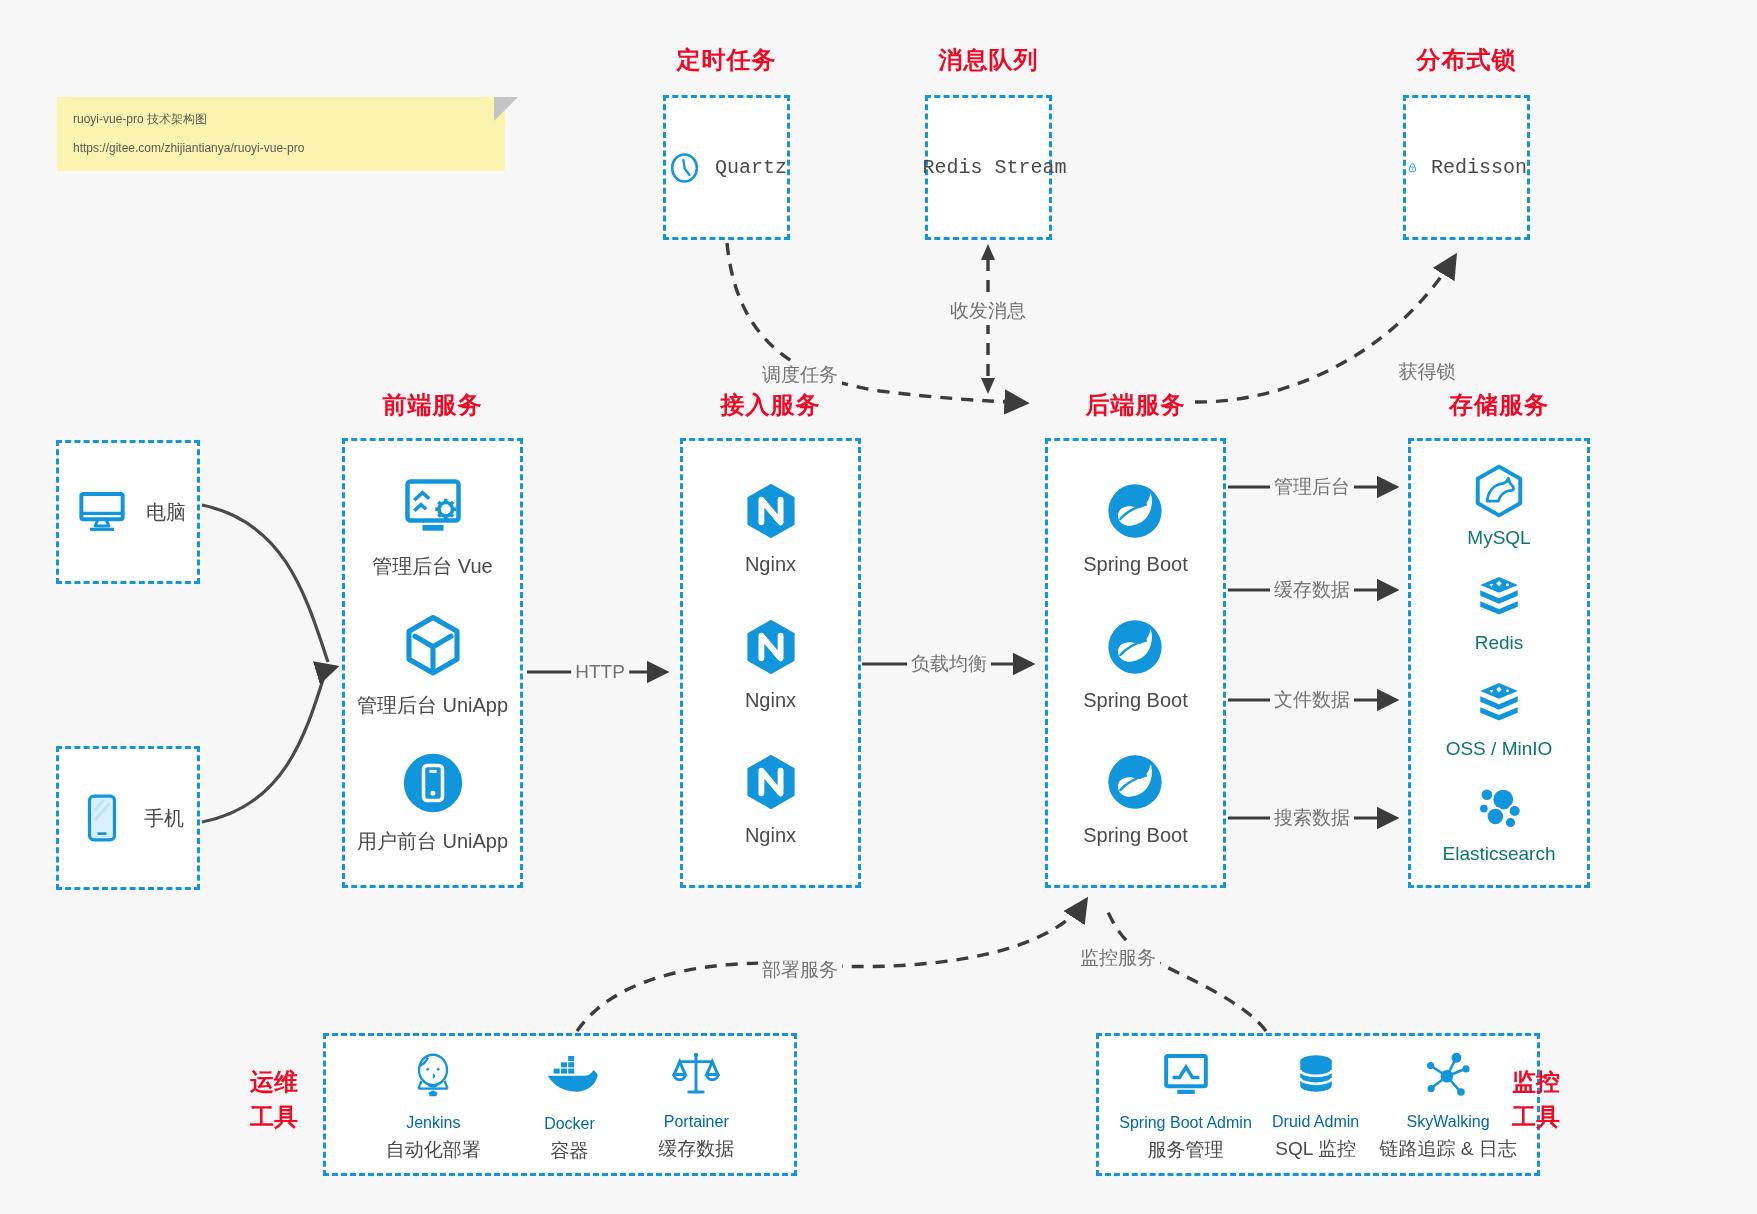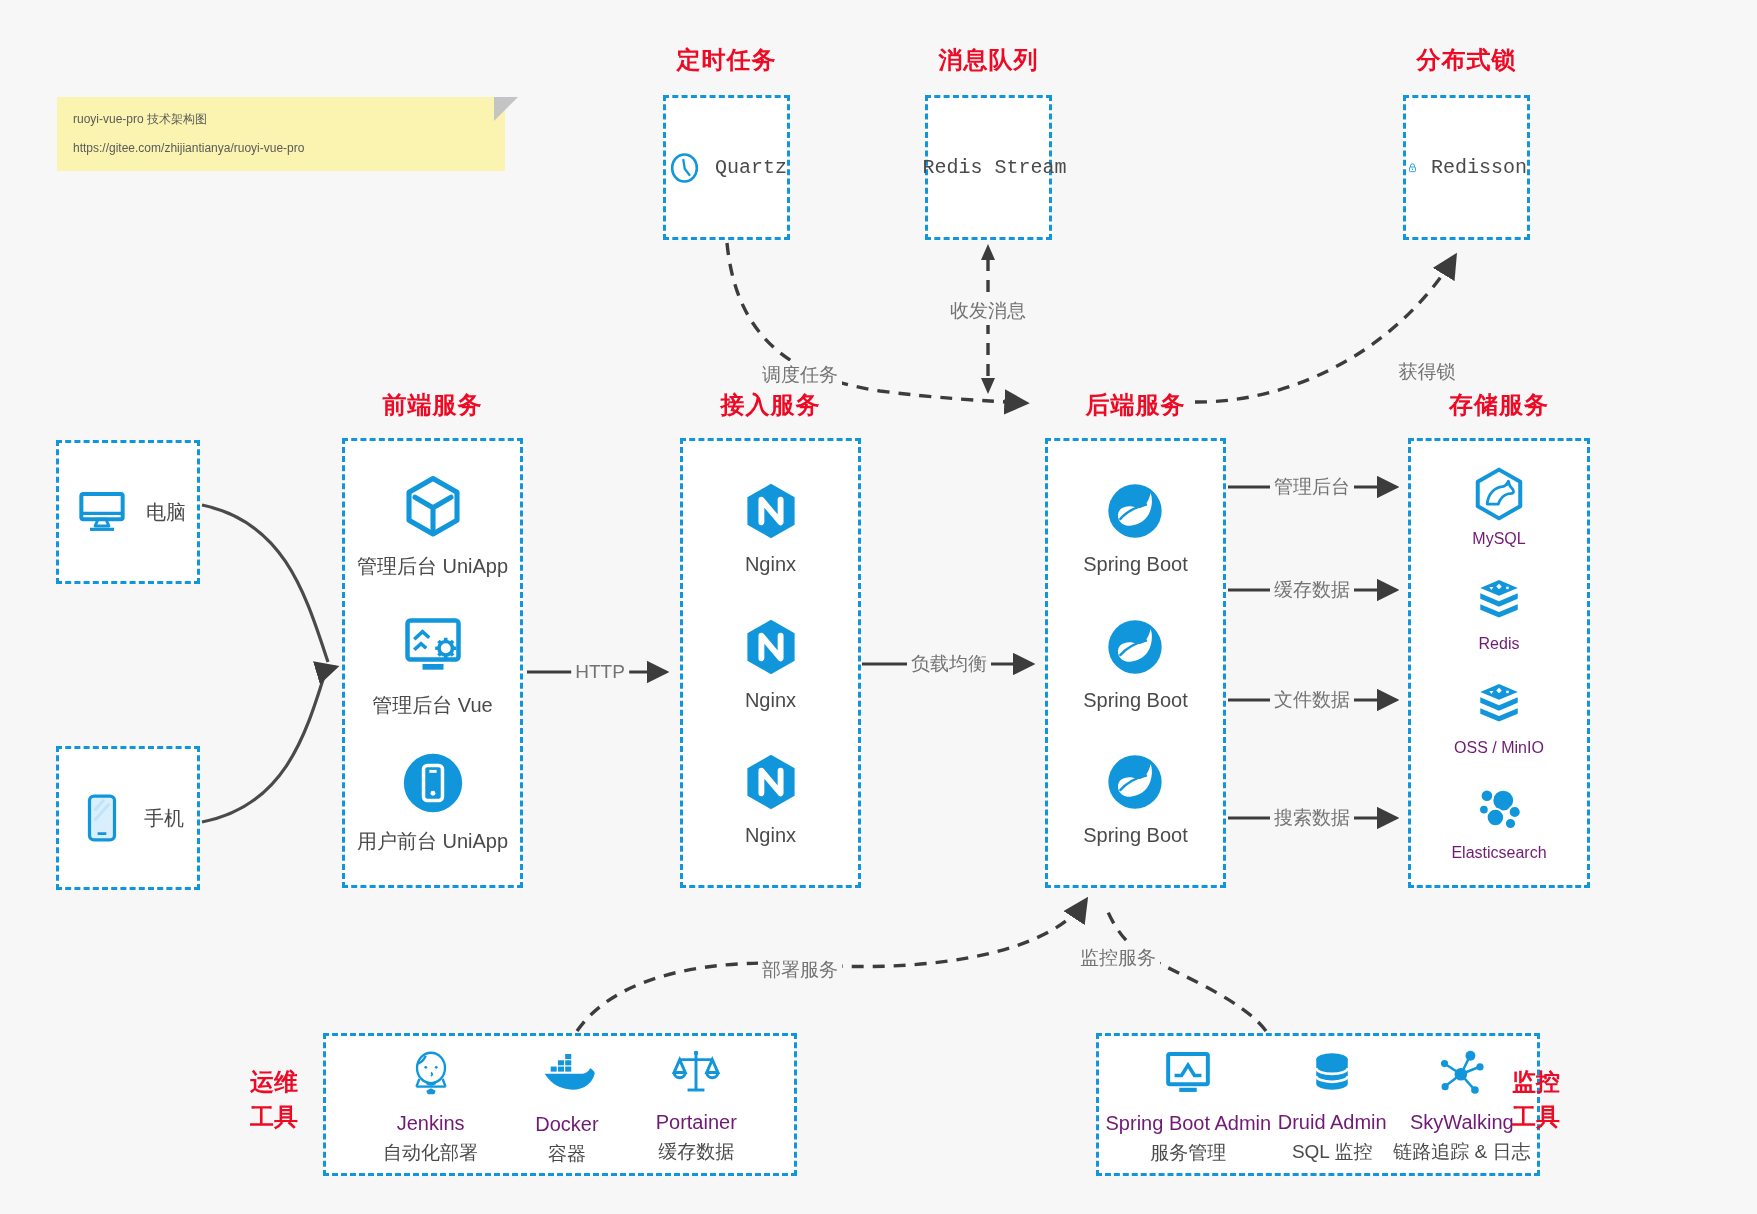--- a/index.html
+++ b/index.html
@@ -14,23 +14,23 @@
             letter-spacing:1px; z-index:4; white-space:nowrap; }
   .side-title { position:absolute; color:#ee0a24; font-weight:bold; font-size:24px; line-height:35px;
                 text-align:center; z-index:4; }
   .dbox { position:absolute; border:3px dashed #1296db; background:#ffffff; box-sizing:border-box;
           display:flex; z-index:2; }
   .single { align-items:center; justify-content:center; gap:12px;font-family:Liberation Mono, monospace; }
   .col { flex-direction:column; align-items:center; justify-content:space-evenly; }
   .row { flex-direction:row; align-items:center; justify-content:space-evenly; }
   .item { display:flex; flex-direction:column; align-items:center; gap:10px; }
   .ilabel { font-size:20px; color:#4a4a4a; white-space:nowrap; }
-  .slabel { font-size:16px; color:#701a75; white-space:nowrap; }
+  .slabel { font-size:19px; color:#0f766e; white-space:nowrap; }
   .tool { display:flex; flex-direction:column; align-items:center; }
-  .tool .name { font-size:20px; color:#701a75; margin-top:12px; white-space:nowrap; }
+  .tool .name { font-size:16px; color:#0369a1; margin-top:12px; white-space:nowrap; }
   .tool .desc { font-size:19px; color:#4a4a4a; margin-top:5px; white-space:nowrap; }
   .elabel { position:absolute; transform:translate(-50%,-50%); background:#f7f7f7; color:#737373;
             font-size:19px; padding:1px 4px; white-space:nowrap; z-index:5; }
   svg.ic { display:block; }
 </style>
 </head>
 <body>
 
 <svg width="0" height="0" style="position:absolute">
 <defs>
@@ -261,29 +261,29 @@
   <div class="dbox single" style="left:56px;top:746px;width:144px;height:144px">
     <svg class="ic" style="width:60px;height:60px">
         <use href="#i-phone"></use>
       </svg>
     <div class="ilabel">手机</div>
   </div>
 
   <div class="dbox col" style="left:342px;top:438px;width:181px;height:450px">
     <div class="item">
       <svg class="ic" style="width:72px;height:72px">
+          <use href="#i-vueadmin"></use>
+        </svg>
+      <div class="ilabel">管理后台 Vue</div>
+    </div>
+    <div class="item">
+      <svg class="ic" style="width:72px;height:72px">
           <use href="#i-cube"></use>
         </svg>
       <div class="ilabel">管理后台 UniApp</div>
-    </div>
-    <div class="item">
-      <svg class="ic" style="width:72px;height:72px">
-          <use href="#i-vueadmin"></use>
-        </svg>
-      <div class="ilabel">管理后台 Vue</div>
     </div>
     <div class="item">
       <svg class="ic" style="width:70px;height:70px">
           <use href="#i-useruni"></use>
         </svg>
       <div class="ilabel">用户前台 UniApp</div>
     </div>
   </div>
 
   <div class="dbox col" style="left:680px;top:438px;width:181px;height:450px">

